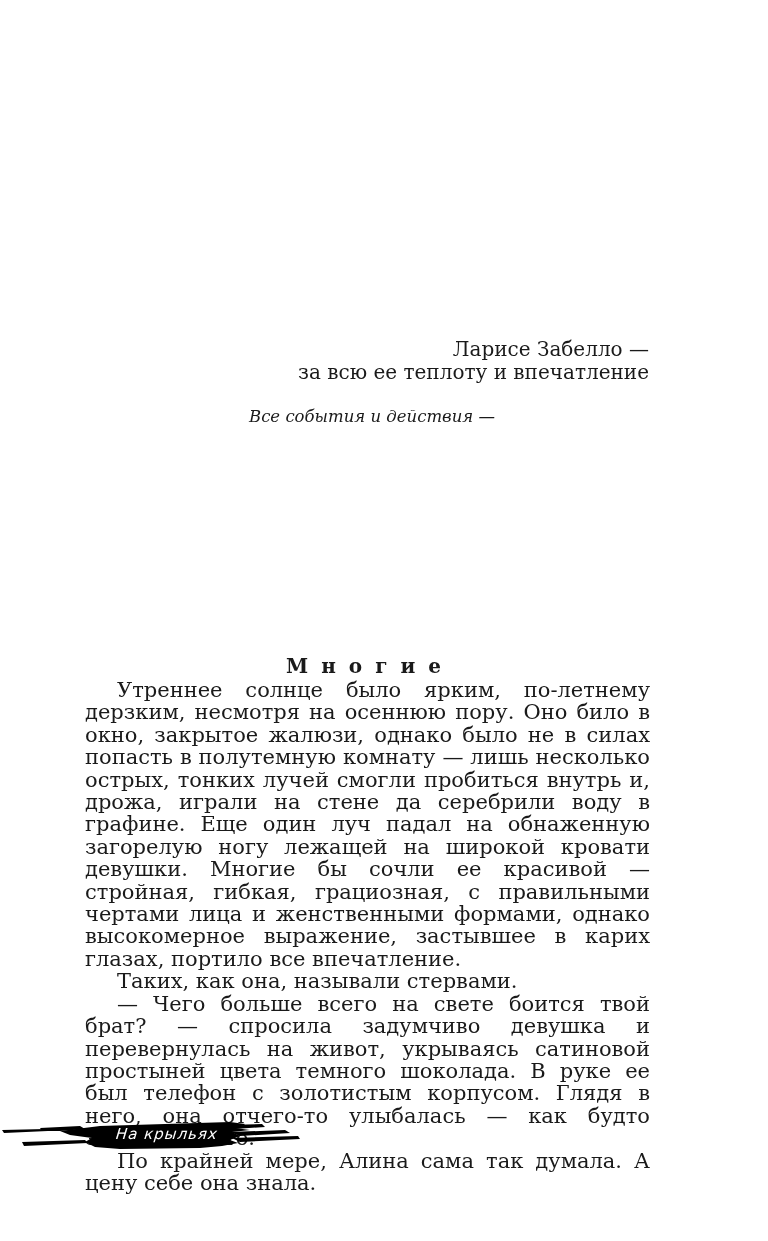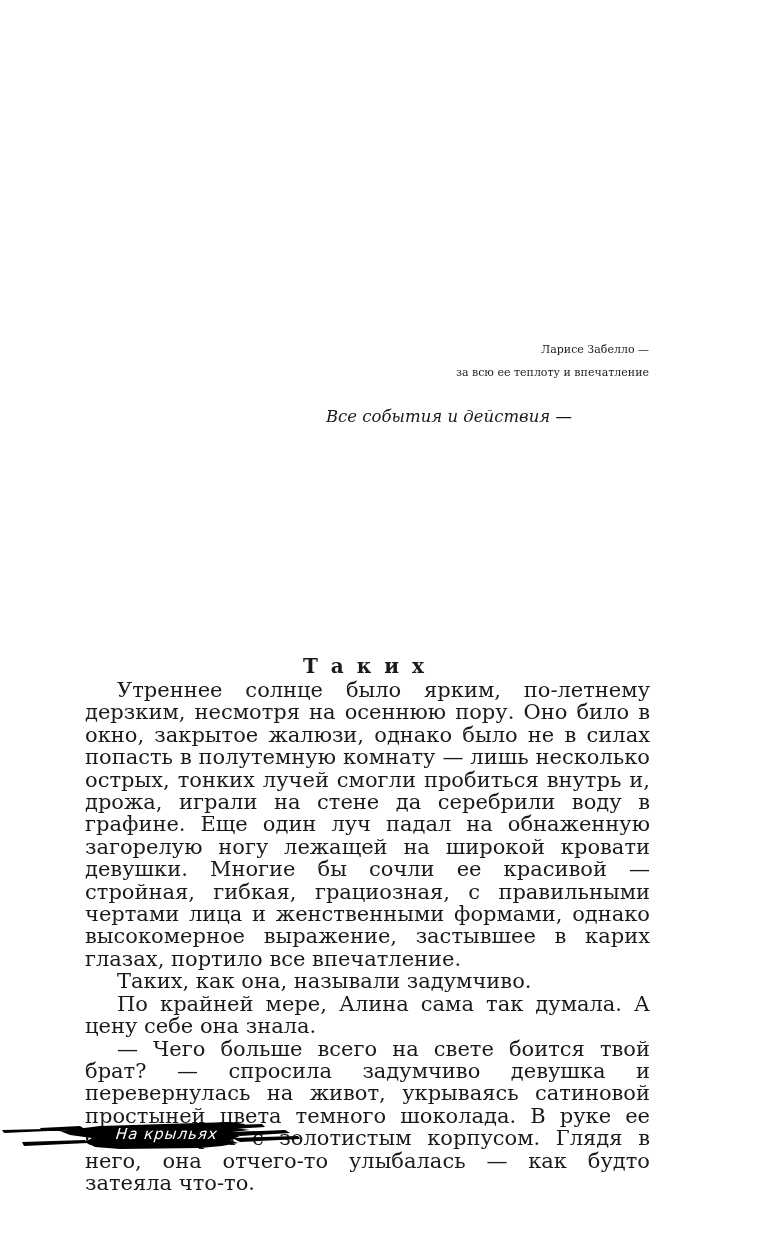--- a/index.html
+++ b/index.html
@@ -14,30 +14,30 @@
       overflow: hidden;
       font-family: "DejaVu Serif", "Liberation Serif", serif;
       color: #1a1a1a;
     }
     .dedication {
       position: absolute;
       right: 119px;
       top: 338px;
       width: 400px;
       text-align: right;
-      font-size: 11px;
+      font-size: 20px;
       line-height: 23px;
     }
     .dedication .line { display: block; }
     .disclaimer {
       position: absolute;
       right: 119px;
       top: 405px;
       width: 400px;
-      text-align: center;
+      text-align: left;
       font-size: 16.5px;
       line-height: 23px;
       font-style: italic;
     }
     .disclaimer .line { display: block; }
     .chapter-title {
       position: absolute;
       left: 0;
       width: 740px;
       top: 653px;
@@ -91,27 +91,27 @@
 
 <div class="dedication">
   <span class="line">Ларисе Забелло —</span>
   <span class="line">за всю ее теплоту и впечатление</span>
 </div>
 
 <div class="disclaimer">
   <span class="line">Все события и действия —</span>
 </div>
 
-<div class="chapter-title">Таких</div>
+<div class="chapter-title">Многие</div>
 
 <div class="body-text">
   <p>Утреннее солнце было ярким, по-летнему дерзким, несмотря на осеннюю пору. Оно било в окно, закрытое жалюзи, однако было не в силах попасть в полутемную комнату — лишь несколь­ко острых, тонких лучей смогли пробиться внутрь и, дрожа, игра­ли на стене да серебрили воду в графине. Еще один луч падал на обнаженную загорелую ногу лежащей на широкой кровати девушки. Многие бы сочли ее красивой — стройная, гибкая, гра­циозная, с правильными чертами лица и женственными форма­ми, однако высокомерное выражение, застывшее в карих глазах, портило все впечатление.</p>
-  <p>Таких, как она, называли задумчиво.</p>
+  <p>Таких, как она, называли стервами.</p>
+  <p>— Чего больше всего на свете боится твой брат? — спросила задумчиво девушка и перевернулась на живот, укрываясь сати­новой простыней цвета темного шоколада. В руке ее был телефон с золотистым корпусом. Глядя в него, она отчего-то улыбалась — как будто затеяла что-то.</p>
   <p>По крайней мере, Алина сама так думала. А цену себе она знала.</p>
-  <p>— Чего больше всего на свете боится твой брат? — спросила задумчиво девушка и перевернулась на живот, укрываясь сати­новой простыней цвета темного шоколада. В руке ее был телефон с золотистым корпусом. Глядя в него, она отчего-то улыбалась — как будто затеяла что-то.</p>
 </div>
 
 <div class="series-badge">
   <svg width="305" height="40" viewBox="0 0 305 40" xmlns="http://www.w3.org/2000/svg">
     <path d="M2 14 L45 13 L48 15 L4 17 Z" fill="#000"></path>
     <path d="M40 12 L80 10 L85 13 L60 15 L42 15 Z" fill="#000"></path>
     <path d="M22 26 L85 24 L88 27 L24 30 Z" fill="#000"></path>
     <path d="M60 15 L100 10 L230 6 L245 8 L242 11 L235 12 L250 14 L232 16 L240 20 L230 24 L238 27 L222 30 L200 32 L120 33 L95 31 L85 26 L92 22 L70 19 Z" fill="#000"></path>
     <path d="M225 9 L262 8 L265 11 L235 13 Z" fill="#000"></path>
     <path d="M230 16 L285 14 L290 17 L240 20 Z" fill="#000"></path>

